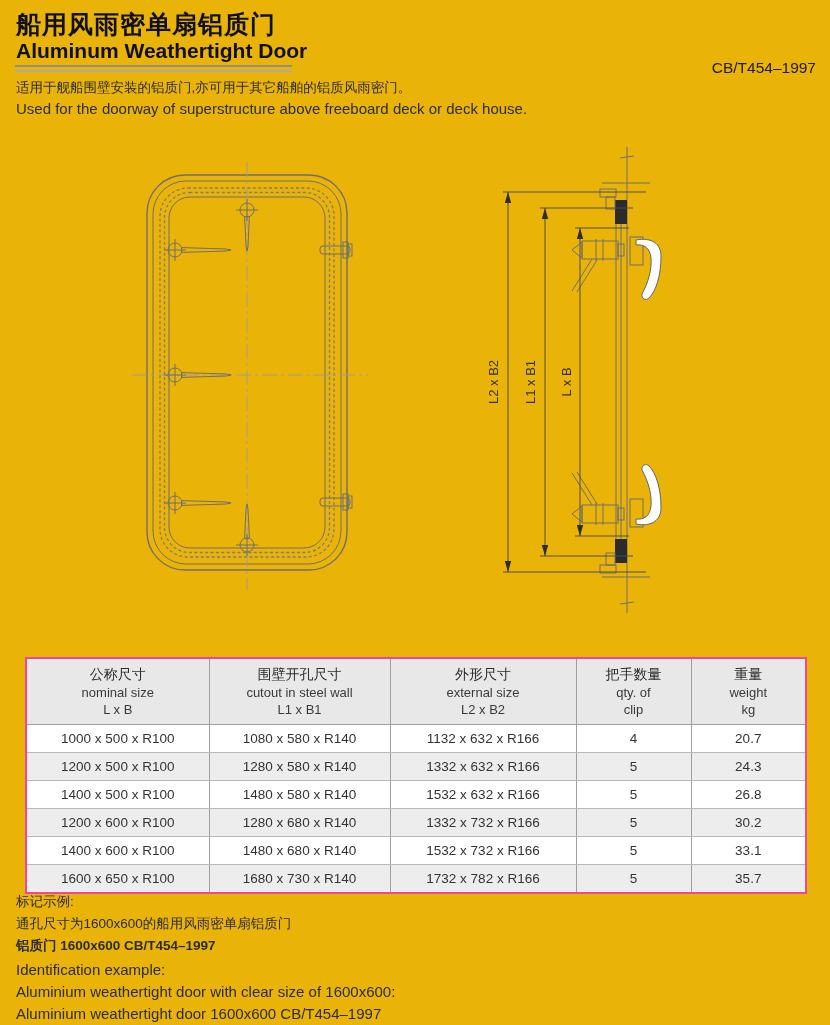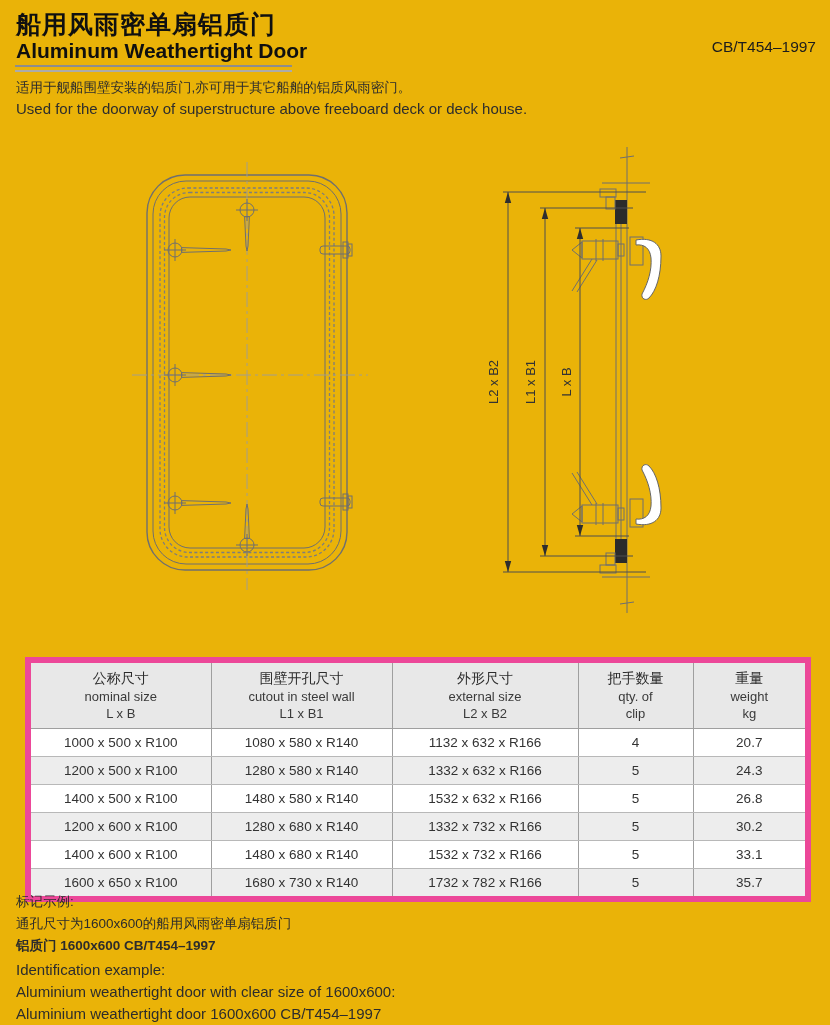--- a/index.html
+++ b/index.html
@@ -4,42 +4,42 @@
 <style>
   html,body { margin:0; padding:0; background:#ffffff; }
   .page {
     position:relative; width:830px; height:1025px; background:#eab308;
     font-family:"Liberation Sans", sans-serif; color:#222; overflow:hidden;
   }
   .title-zh { position:absolute; left:16px; top:8px; font-size:25px; font-weight:bold; color:#101010; letter-spacing:1px; }
   .title-en { position:absolute; left:16px; top:39px; font-size:21px; font-weight:bold; color:#101010; }
   .title-rule { position:absolute; left:15px; top:65px; width:277px; height:3px;
     border-top:2px solid #8d8d8d; border-bottom:2px solid #ababab; }
-  .standard { position:absolute; right:14px; top:38px; font-size:15.5px; color:#1c1c1c; }
+  .standard { position:absolute; right:14px; top:59px; font-size:15.5px; color:#1c1c1c; }
   .desc-zh { position:absolute; left:16px; top:79px; font-size:13.5px; color:#2d2d2d; }
   .desc-en { position:absolute; left:16px; top:100px; font-size:15px; color:#2d2d2d; }
 
   .front-view { position:absolute; left:130px; top:158px; width:240px; height:445px; }
   .side-view  { position:absolute; left:480px; top:145px; width:220px; height:470px; }
 
   
   .s   { fill:none; stroke:#6f6f6f; stroke-width:1; }
   .sb  { fill:none; stroke:#6f6f6f; stroke-width:1.4; }
   .dash{ fill:none; stroke:#7d7d7d; stroke-width:1.3; stroke-dasharray:3 2.4; }
   .cl  { fill:none; stroke:#9c9c9c; stroke-width:0.9; stroke-dasharray:15 4 3 4; }
   .dim { fill:none; stroke:#4f4f4f; stroke-width:1; }
   .arr { fill:#2e2e2e; stroke:none; }
   .pad { fill:#2b2b2b; stroke:none; }
   .lever { fill:#ffffff; stroke:#666; stroke-width:1; }
   .dimtext { font-family:"Liberation Sans",sans-serif; font-size:13px; fill:#333; }
 
   .spec-table {
     position:absolute; left:25px; top:657px; width:780px;
     border-collapse:collapse; table-layout:fixed;
-    border:6px solid #ec4899; font-size:13.5px; color:#333;
+    border:2px solid #ec4899; font-size:13.5px; color:#333;
   }
   .spec-table th {
     background:#e8e8e8; font-weight:normal; border:1px solid #9f9f9f;
     padding:6px 2px 5px 2px; vertical-align:middle;
   }
   .spec-table td {
     border-left:1px solid #9f9f9f; border-right:1px solid #9f9f9f;
     border-top:1px solid #b8b8b8; border-bottom:1px solid #b8b8b8;
     height:27px; text-align:center; background:#ffffff; padding:0 2px;
   }

